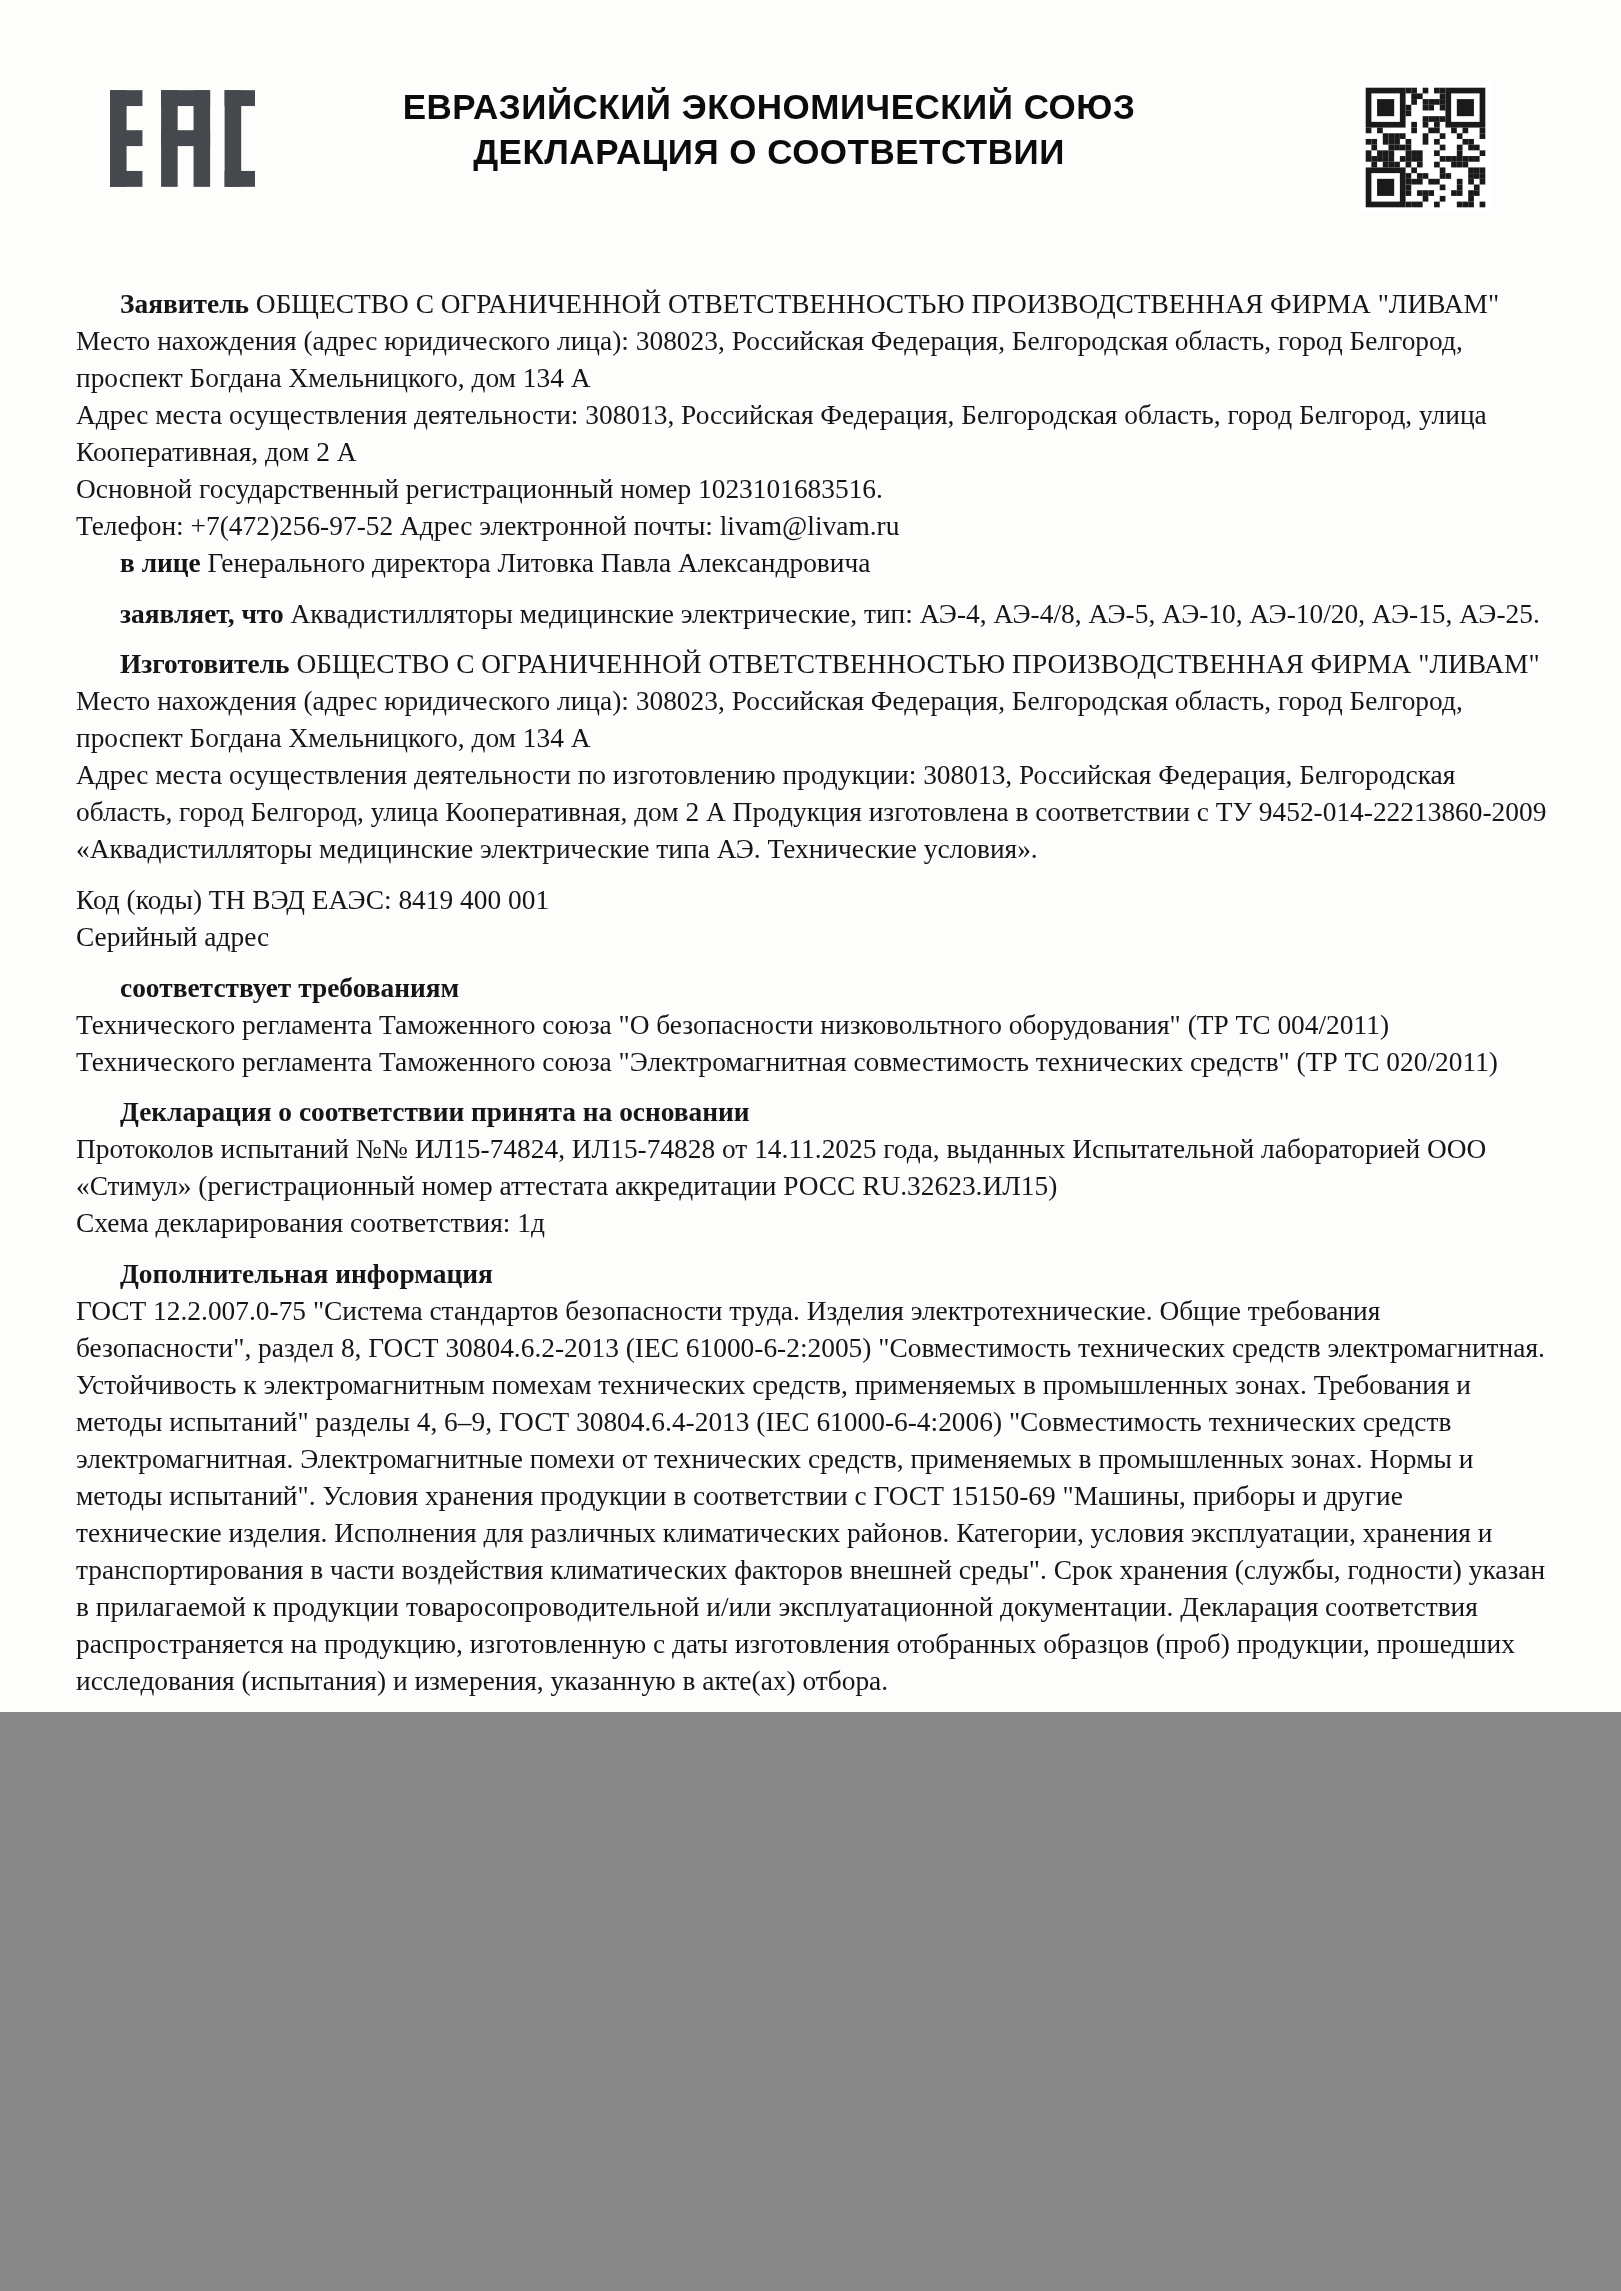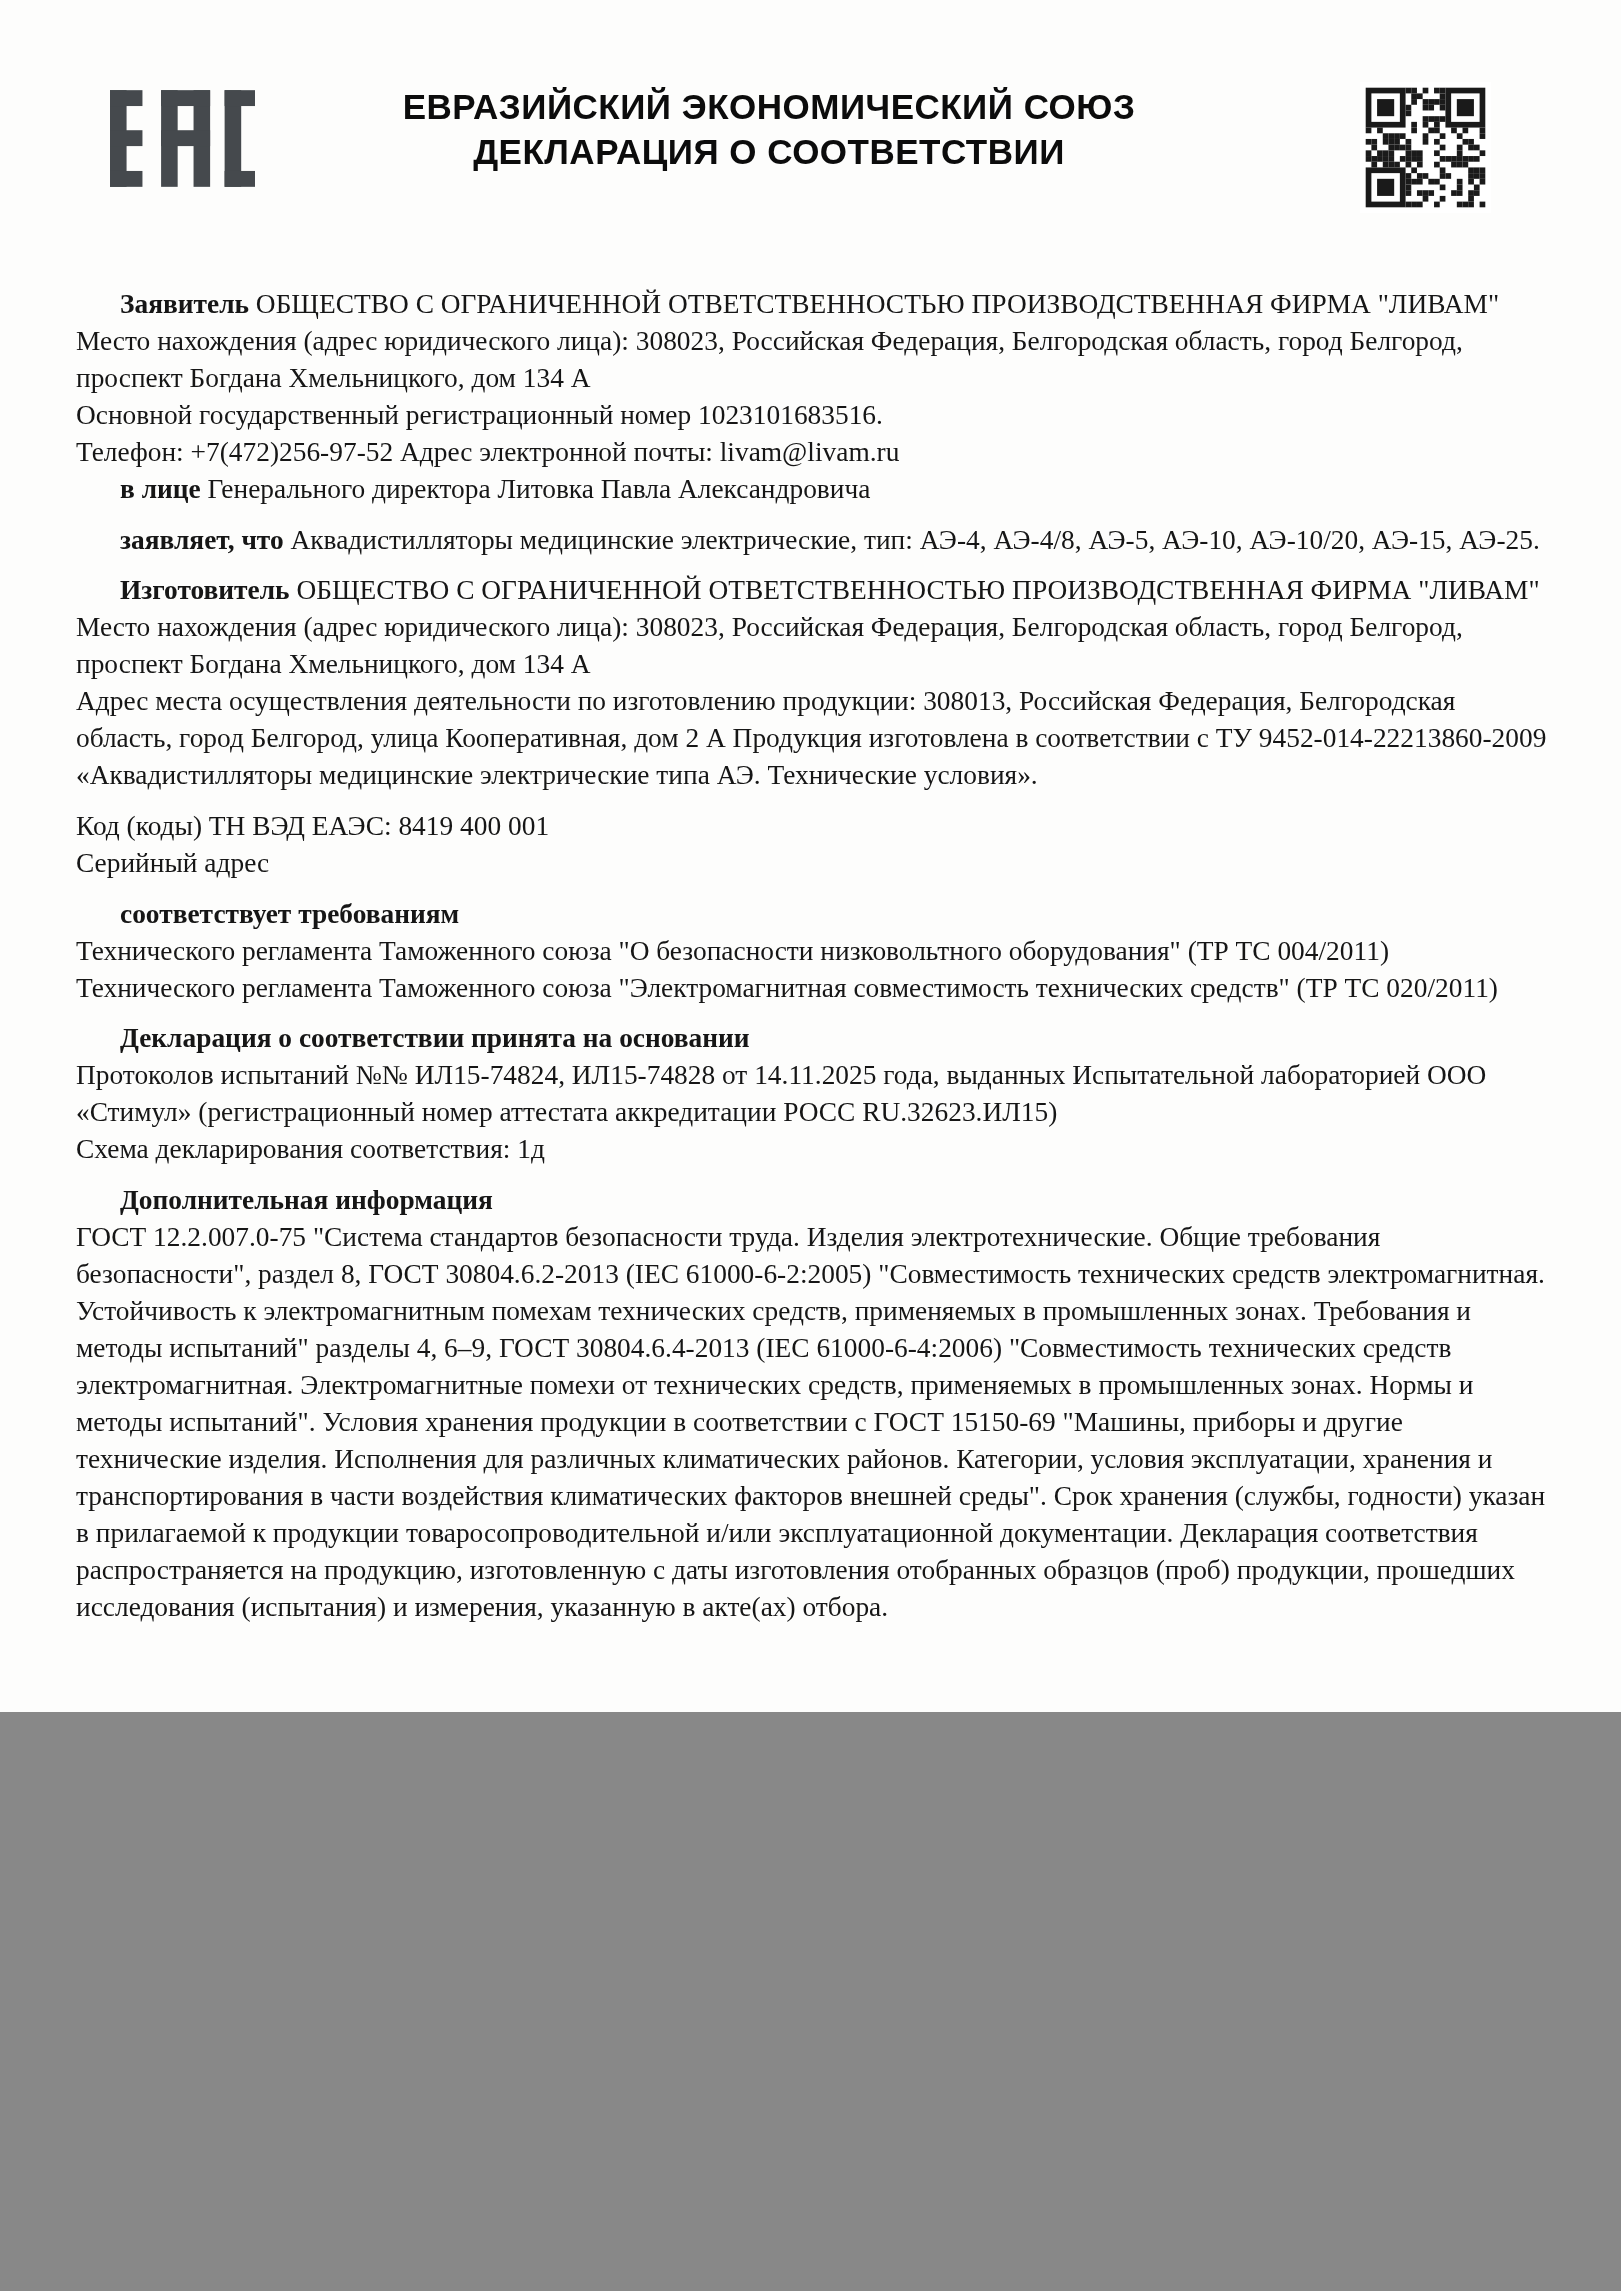--- a/index.html
+++ b/index.html
@@ -221,20 +221,21 @@
       <rect x="78" y="126" width="6" height="6" fill="#1a1a1a"></rect>
       <rect x="102" y="126" width="6" height="6" fill="#1a1a1a"></rect>
       <rect x="108" y="126" width="6" height="6" fill="#1a1a1a"></rect>
       <rect x="114" y="126" width="6" height="6" fill="#1a1a1a"></rect>
       <rect x="126" y="126" width="6" height="6" fill="#1a1a1a"></rect>
     </svg>
 
   <div class="content" id="blocks">
       <div class="para"><span class="bld">Заявитель</span><span> ОБЩЕСТВО С ОГРАНИЧЕННОЙ ОТВЕТСТВЕННОСТЬЮ ПРОИЗВОДСТВЕННАЯ ФИРМА "ЛИВАМ"</span></div>
       <div class="para"><span>Место нахождения (адрес юридического лица): 308023, Российская Федерация, Белгородская область, город Белгород, проспект Богдана Хмельницкого, дом 134 А</span></div>
+      <div class="para"><span>Адрес места осуществления деятельности: 308013, Российская Федерация, Белгородская область, город Белгород, улица Кооперативная, дом 2 А</span></div>
       <div class="para"><span>Основной государственный регистрационный номер 1023101683516.</span></div>
       <div class="para"><span>Телефон: +7(472)256-97-52 Адрес электронной почты: livam@livam.ru</span></div>
       <div class="para"><span class="bld">в лице</span><span> Генерального директора Литовка Павла Александровича</span></div>
       <div class="para gap"><span class="bld">заявляет, что</span><span> Аквадистилляторы медицинские электрические, тип: АЭ-4, АЭ-4/8, АЭ-5, АЭ-10, АЭ-10/20, АЭ-15, АЭ-25.</span></div>
       <div class="para gap"><span class="bld">Изготовитель</span><span> ОБЩЕСТВО С ОГРАНИЧЕННОЙ ОТВЕТСТВЕННОСТЬЮ ПРОИЗВОДСТВЕННАЯ ФИРМА "ЛИВАМ"</span></div>
       <div class="para"><span>Место нахождения (адрес юридического лица): 308023, Российская Федерация, Белгородская область, город Белгород, проспект Богдана Хмельницкого, дом 134 А</span></div>
       <div class="para"><span>Адрес места осуществления деятельности по изготовлению продукции: 308013, Российская Федерация, Белгородская область, город Белгород, улица Кооперативная, дом 2 А Продукция изготовлена в соответствии с ТУ 9452-014-22213860-2009 «Аквадистилляторы медицинские электрические типа АЭ. Технические условия».</span></div>
       <div class="para gap"><span>Код (коды) ТН ВЭД ЕАЭС: 8419 400 001</span></div>
       <div class="para"><span>Серийный адрес</span></div>
       <div class="para gap"><span class="bld">соответствует требованиям</span></div>

